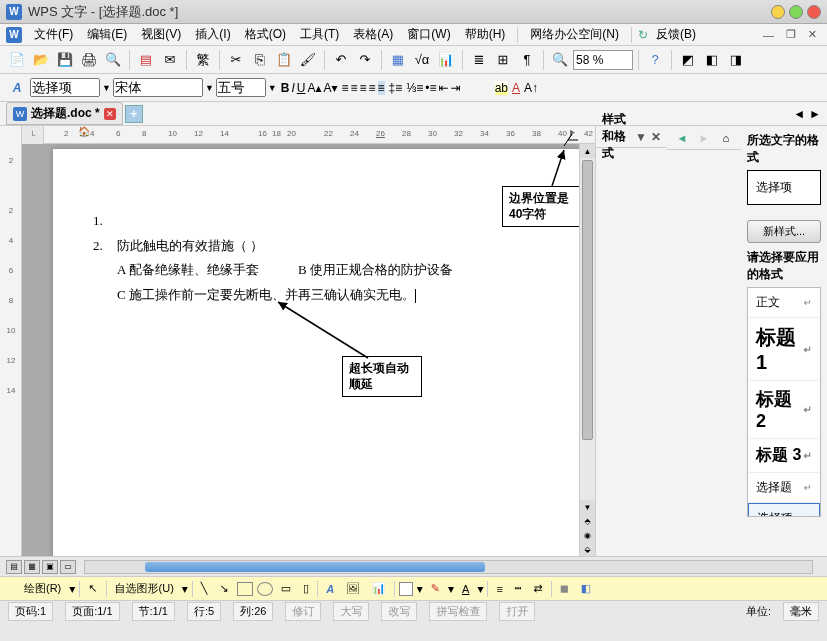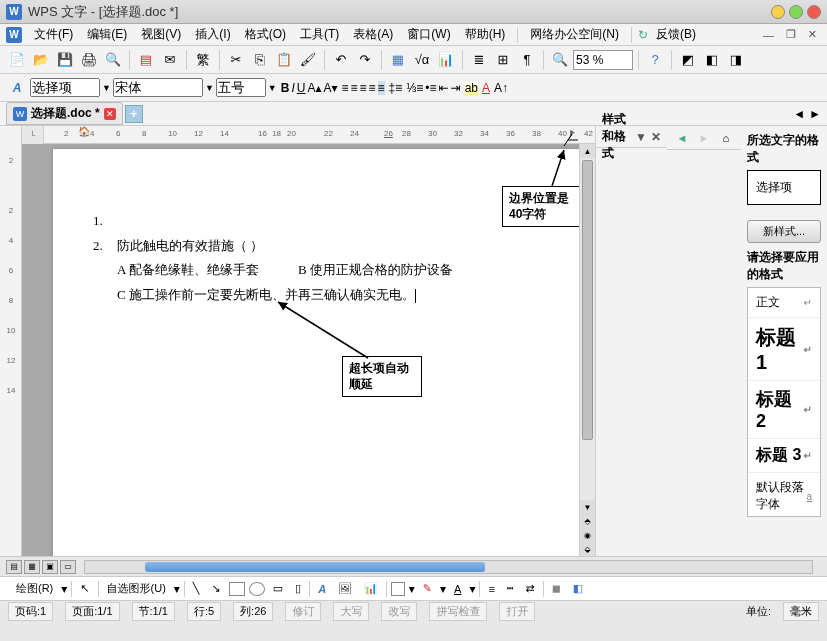--- a/index.html
+++ b/index.html
@@ -68,21 +68,21 @@
 .style-item.h{font-weight:bold;}
 .style-item.h1{font-size:20px;}
 .style-item.h2{font-size:18px;}
 .style-item.h3{font-size:16px;}
 .style-item.sel{border:1px solid #3a76c8;background:#eef4fb;}
 .statusbar-top{height:20px;background:#e8e8e8;border-top:1px solid #ccc;display:flex;align-items:center;padding:0 6px;}
 .view-btns{display:flex;gap:2px;}
 .view-btn{width:16px;height:14px;border:1px solid #999;background:#ddd;cursor:pointer;font-size:8px;display:flex;align-items:center;justify-content:center;}
 .hscroll{flex:1;margin:0 8px;height:14px;background:#e0e0e0;border:1px solid #bbb;position:relative;}
 .hscroll .thumb{position:absolute;top:1px;bottom:1px;background:linear-gradient(#8ab8e8,#5a98d8);border-radius:3px;}
-.drawbar{height:24px;background:#ffffff;border-top:1px solid #ccc;display:flex;align-items:center;padding:0 12px;gap:4px;}
+.drawbar{height:24px;background:#fef9c3;border-top:1px solid #ccc;display:flex;align-items:center;padding:0 20px;gap:4px;}
 .drawbar .db{padding:2px 4px;cursor:pointer;font-size:11px;}
 .drawbar .shape{width:16px;height:14px;border:1px solid #888;cursor:pointer;}
 .drawbar .colorbox{width:14px;height:14px;cursor:pointer;}
 .statusbar{height:22px;background:#e8e8e8;border-top:1px solid #ccc;display:flex;align-items:center;padding:0 8px;gap:12px;font-size:11px;}
 .statusbar .cell{border:1px solid #ccc;padding:1px 6px;background:#f3f3f3;}
 .statusbar .dim{color:#999;}
 .sidebar-bottom{padding:6px;display:flex;align-items:center;gap:6px;}
 .sidebar-bottom select{flex:1;height:20px;font-size:12px;}
 svg.arrsvg{position:absolute;pointer-events:none;}
 </style>
@@ -144,21 +144,21 @@
   <div class="sep"></div>
   <div class="btn" style="color:#47c;">▦</div>
   <div class="btn">√α</div>
   <div class="btn">📊</div>
   <div class="sep"></div>
   <div class="btn">≣</div>
   <div class="btn">⊞</div>
   <div class="btn">¶</div>
   <div class="sep"></div>
   <div class="btn">🔍</div>
-  <span class="combo">53 %</span>
+  <span class="combo">58 %</span>
   <div class="sep"></div>
   <div class="btn" style="color:#47c;">?</div>
   <div class="sep"></div>
   <div class="btn">◩</div>
   <div class="btn">◧</div>
   <div class="btn">◨</div>
 </div>
 
 <div class="format-bar">
   <div class="style-icon">A</div>
@@ -181,21 +181,21 @@
   <div class="btn">≡</div>
   <div class="btn" style="background:#cde;border-color:#9bd;">≡</div>
   <div class="sep"></div>
   <div class="btn">‡≡</div>
   <div class="sep"></div>
   <div class="btn">⅓≡</div>
   <div class="btn">•≡</div>
   <div class="btn">⇤</div>
   <div class="btn">⇥</div>
   <div class="sep"></div>
-  <div class="btn" style="background:linear-gradient(#fff,#ff8);">ab</div>
+  <div class="btn" style="background:linear-gradient(#fff,#ff8);margin-left:30px;">ab</div>
   <div class="sep"></div>
   <div class="btn" style="color:#c33;text-decoration:underline;">A</div>
   <div class="sep"></div>
   <div class="btn">A↑</div>
 </div>
 
 <div class="tabstrip">
   <div class="doc-tab">
     <div class="doc-icon">W</div>
     <span style="font-weight:bold;">选择题.doc *</span>
@@ -230,21 +230,21 @@
           <span class="tick" style="left: 72px;">6</span>
           <span class="tick" style="left: 98px;">8</span>
           <span class="tick" style="left: 124px;">10</span>
           <span class="tick" style="left: 150px;">12</span>
           <span class="tick" style="left: 176px;">14</span>
           <span class="tick" style="left: 214px;">16</span>
           <span class="tick" style="left: 228px;">18</span>
           <span class="tick" style="left: 243px;">20</span>
           <span class="tick" style="left: 280px;">22</span>
           <span class="tick" style="left: 306px;">24</span>
-          <span class="tick" style="left: 340px; text-decoration: underline;">26</span>
+          <span class="tick" style="left: 332px; text-decoration: underline;">26</span>
           <span class="tick" style="left: 358px;">28</span>
           <span class="tick" style="left: 384px;">30</span>
           <span class="tick" style="left: 410px;">32</span>
           <span class="tick" style="left: 436px;">34</span>
           <span class="tick" style="left: 462px;">36</span>
           <span class="tick" style="left: 488px;">38</span>
           <span class="tick" style="left: 514px;">40</span>
           <span class="tick" style="left: 540px;">42</span>
           <span class="tick" style="left: 566px;">44</span>
         </div>
@@ -337,24 +337,20 @@
           </div>
         <div class="style-item h h2">
             <span>标题 2</span>
             <span class="ret">↵</span>
           </div>
         <div class="style-item h h3">
             <span>标题 3</span>
             <span class="ret">↵</span>
           </div>
         <div class="style-item">
-            <span>默认段落字体</span>
-            <span class="ret" style="text-decoration:underline;">a</span>
-          </div>
-        <div class="style-item">
             <span>选择题</span>
             <span class="ret">↵</span>
           </div>
         <div class="style-item sel">
             <span>选择项</span>
             <span class="ret">↵</span>
           </div>
       </div>
     </div>
   </div>

